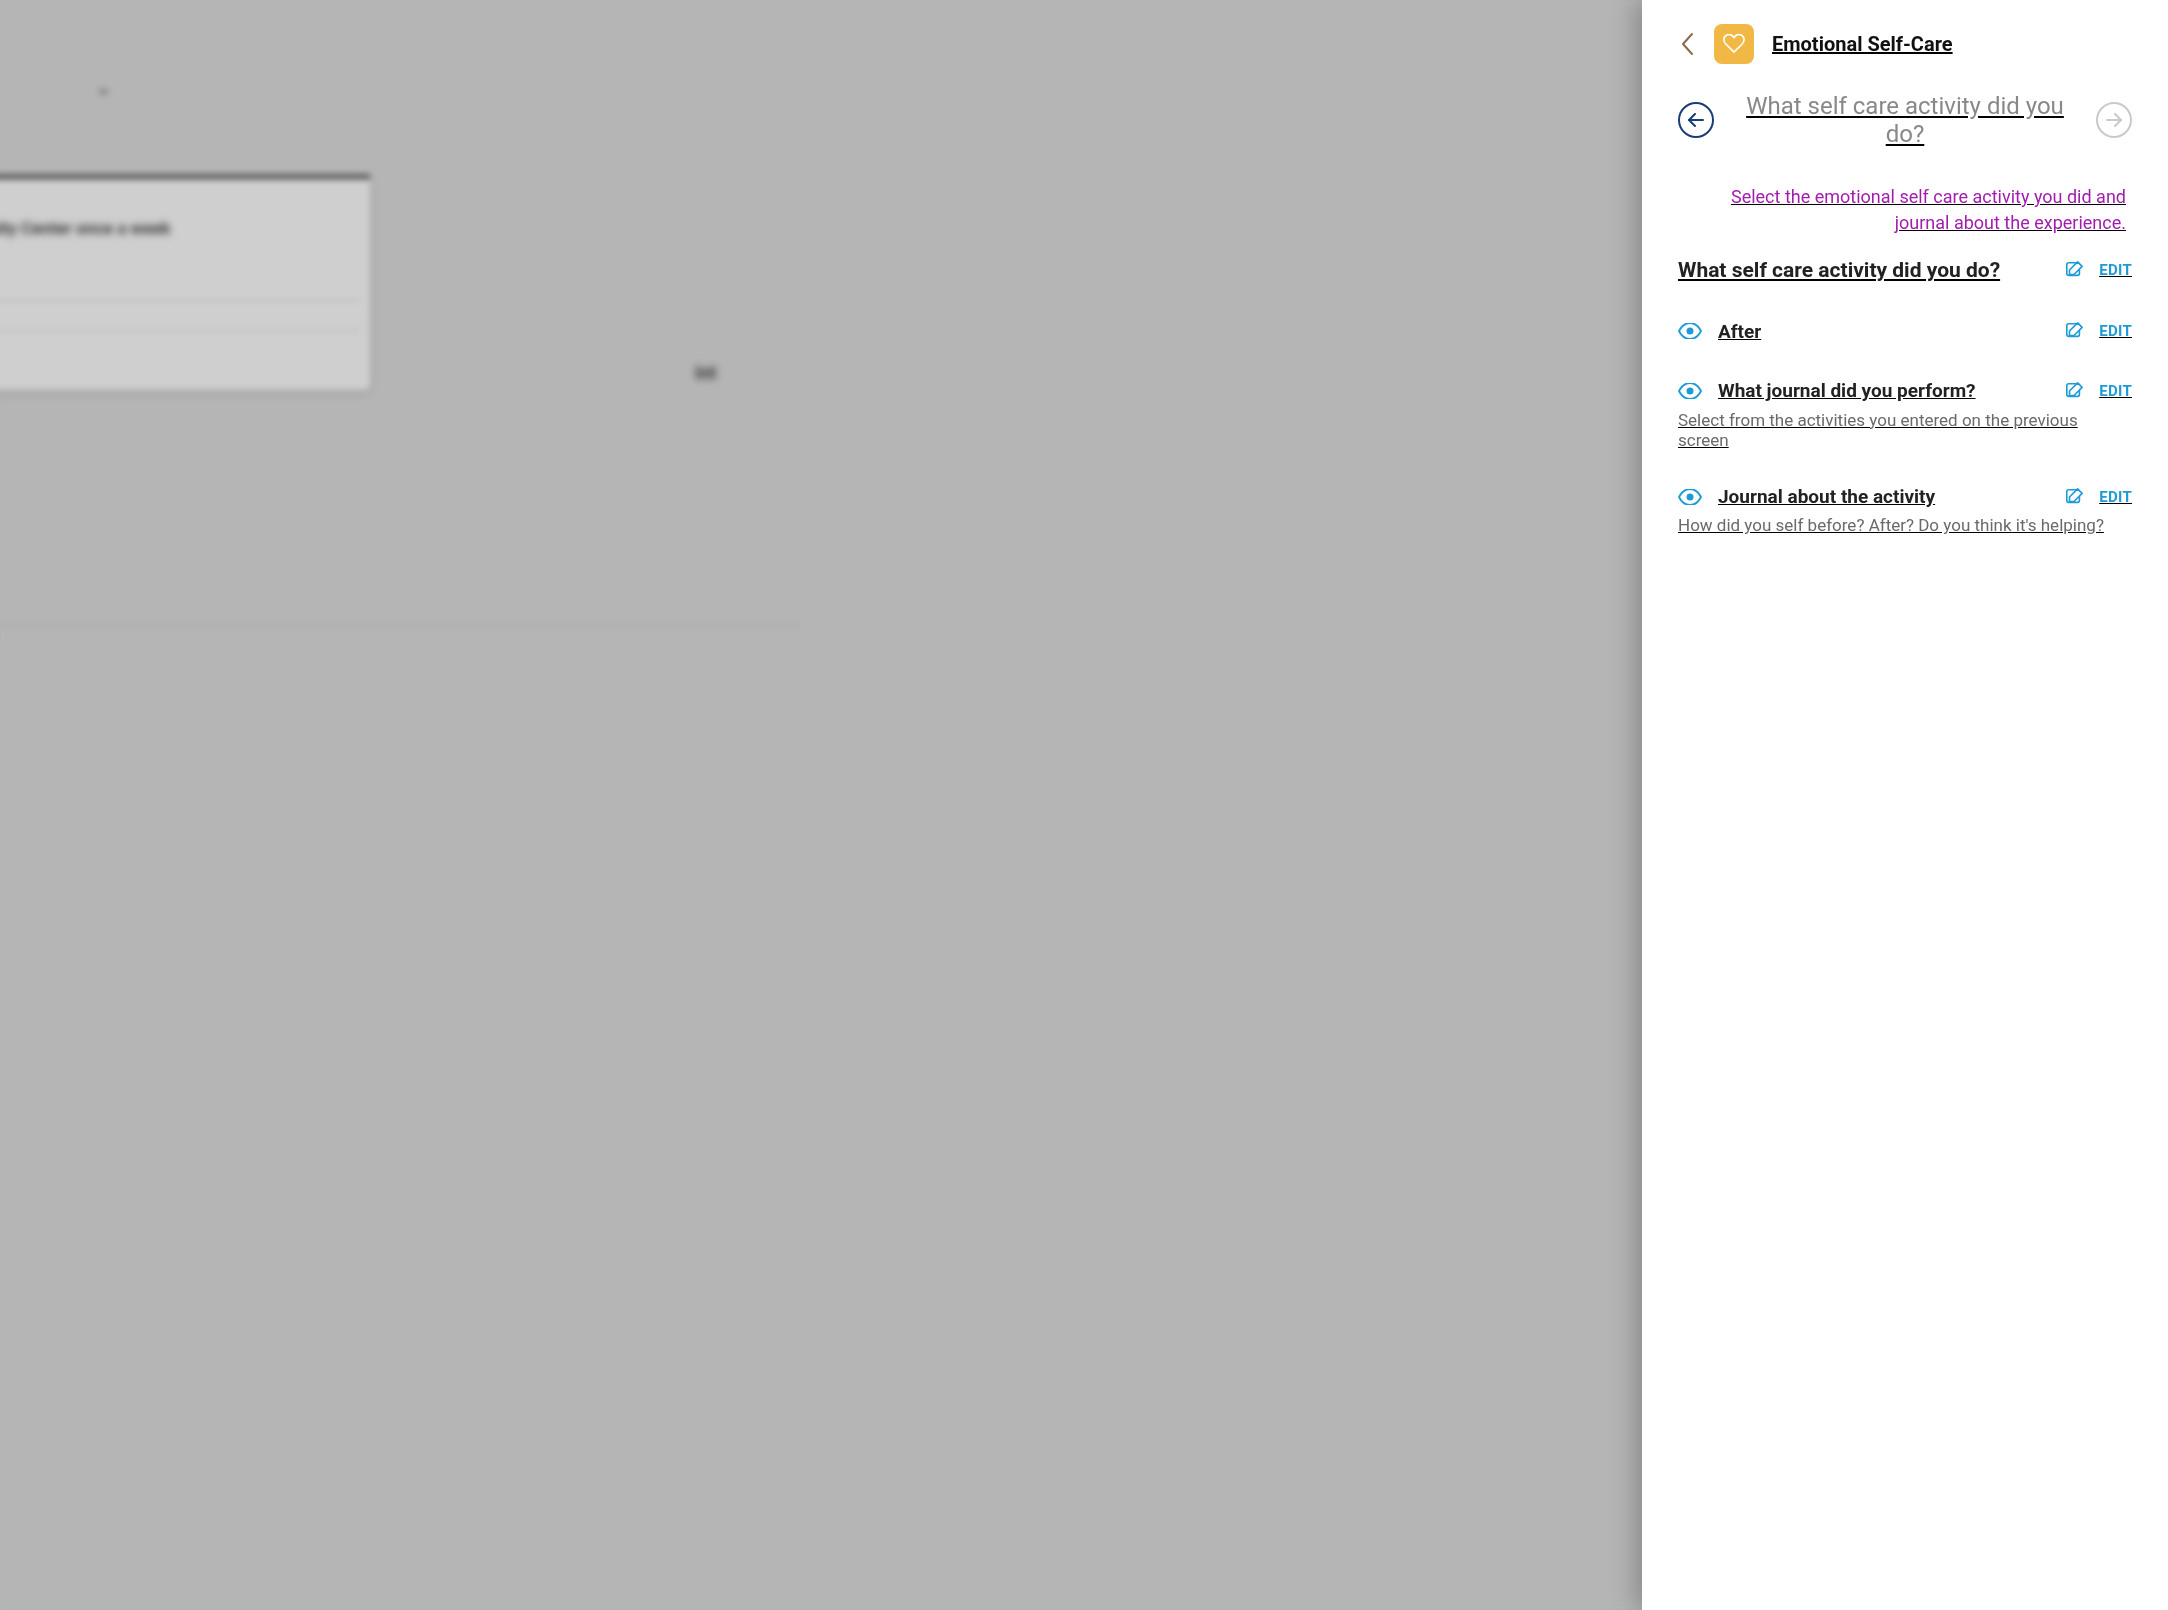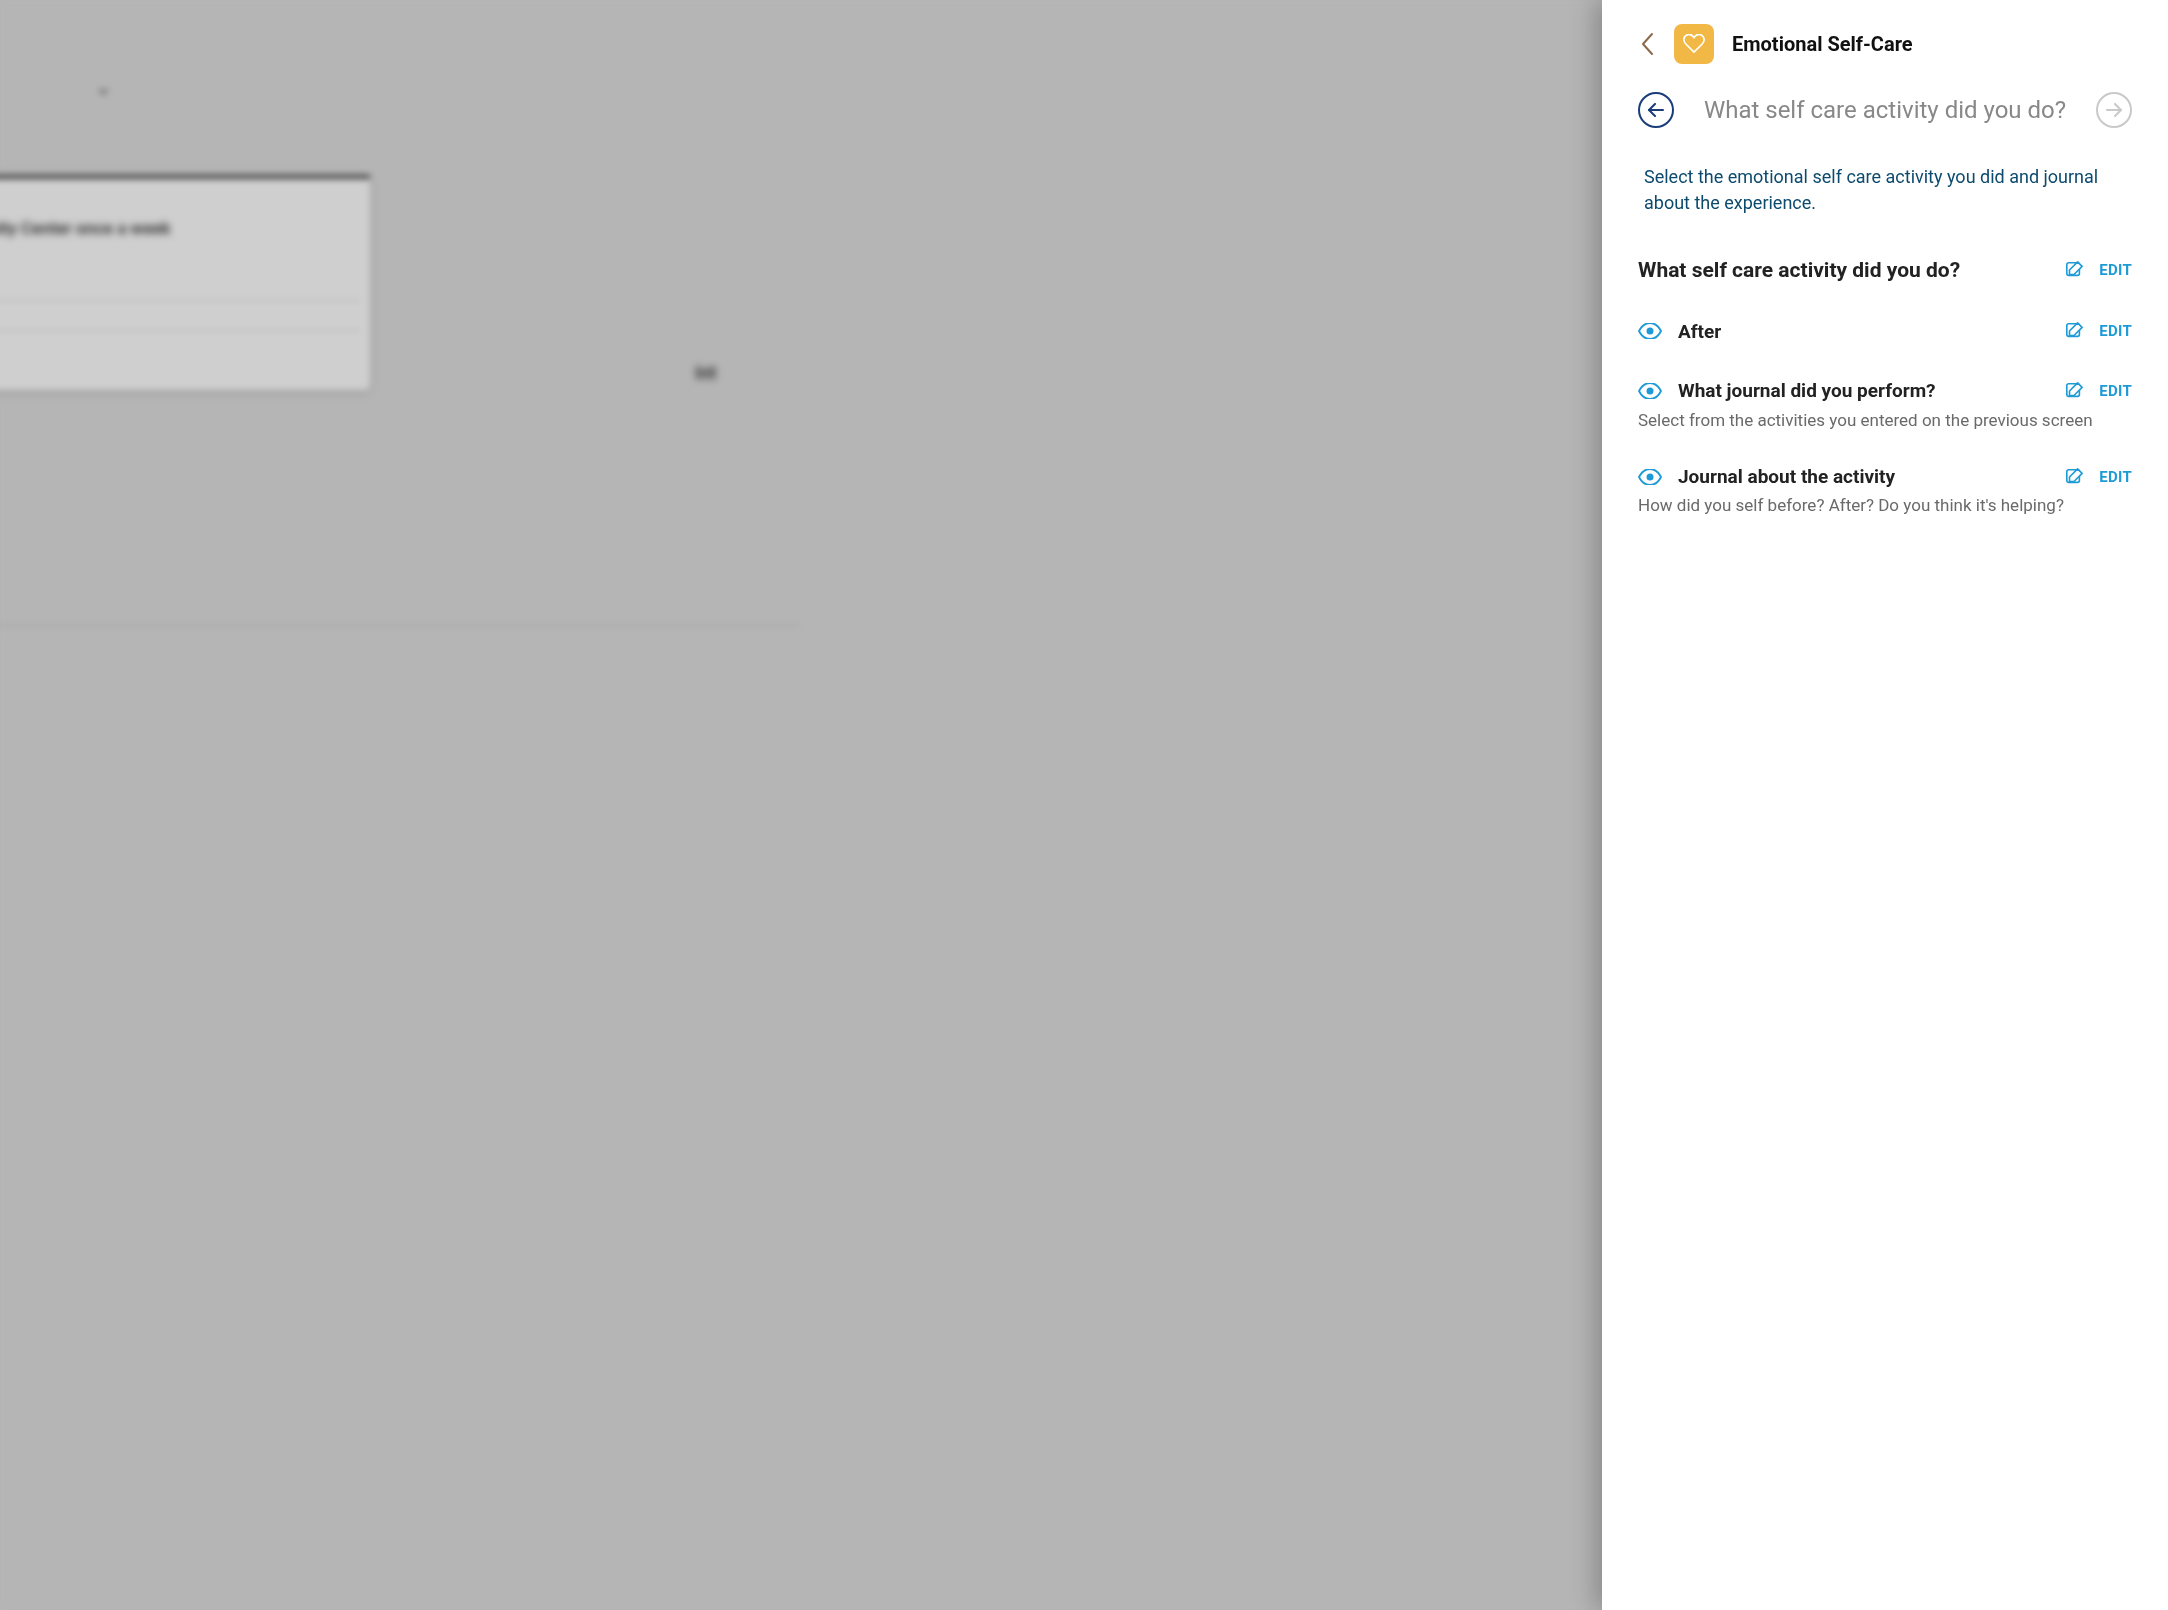--- a/index.html
+++ b/index.html
@@ -51,25 +51,26 @@
   .bg-hr2 { position: absolute; left: -80px; top: 330px; width: 440px; height: 1px; background: #aaa; }
   .bg-int { position: absolute; left: 695px; top: 362px; font-size: 18px; font-weight: 600; color: #2a2a2a; filter: blur(2px); }
   .bg-hr3 { position: absolute; left: -200px; top: 625px; width: 1000px; height: 1px; background: #999; }
 
   
   .panel {
     position: absolute;
     right: 0;
     top: 0;
     bottom: 0;
-    width: 566px;
+    width: 526px;
     background: #ffffff;
     box-shadow: -6px 0 24px rgba(0,0,0,0.25);
     padding: 24px 36px 40px 36px;
     overflow-y: auto;
+    text-decoration: underline;
   }
 
   .panel-header {
     display: flex;
     align-items: center;
     gap: 18px;
     margin-bottom: 28px;
   }
   .back-chevron {
     width: 18px; height: 30px;
@@ -116,24 +117,24 @@
     font-size: 24px;
     color: #888;
     font-weight: 400;
     text-align: center;
     flex: 1;
     padding: 0 10px;
   }
 
   .helper-text {
     font-size: 18px;
-    color: #0c4a6e;
-    text-align: left;
+    color: #a21caf;
+    text-align: right;
     line-height: 1.45;
-    margin-bottom: 40px;
+    margin-bottom: 20px;
     padding: 0 6px;
   }
 
   .field-row {
     display: flex;
     align-items: center;
     justify-content: space-between;
     gap: 12px;
     margin-bottom: 6px;
   }

